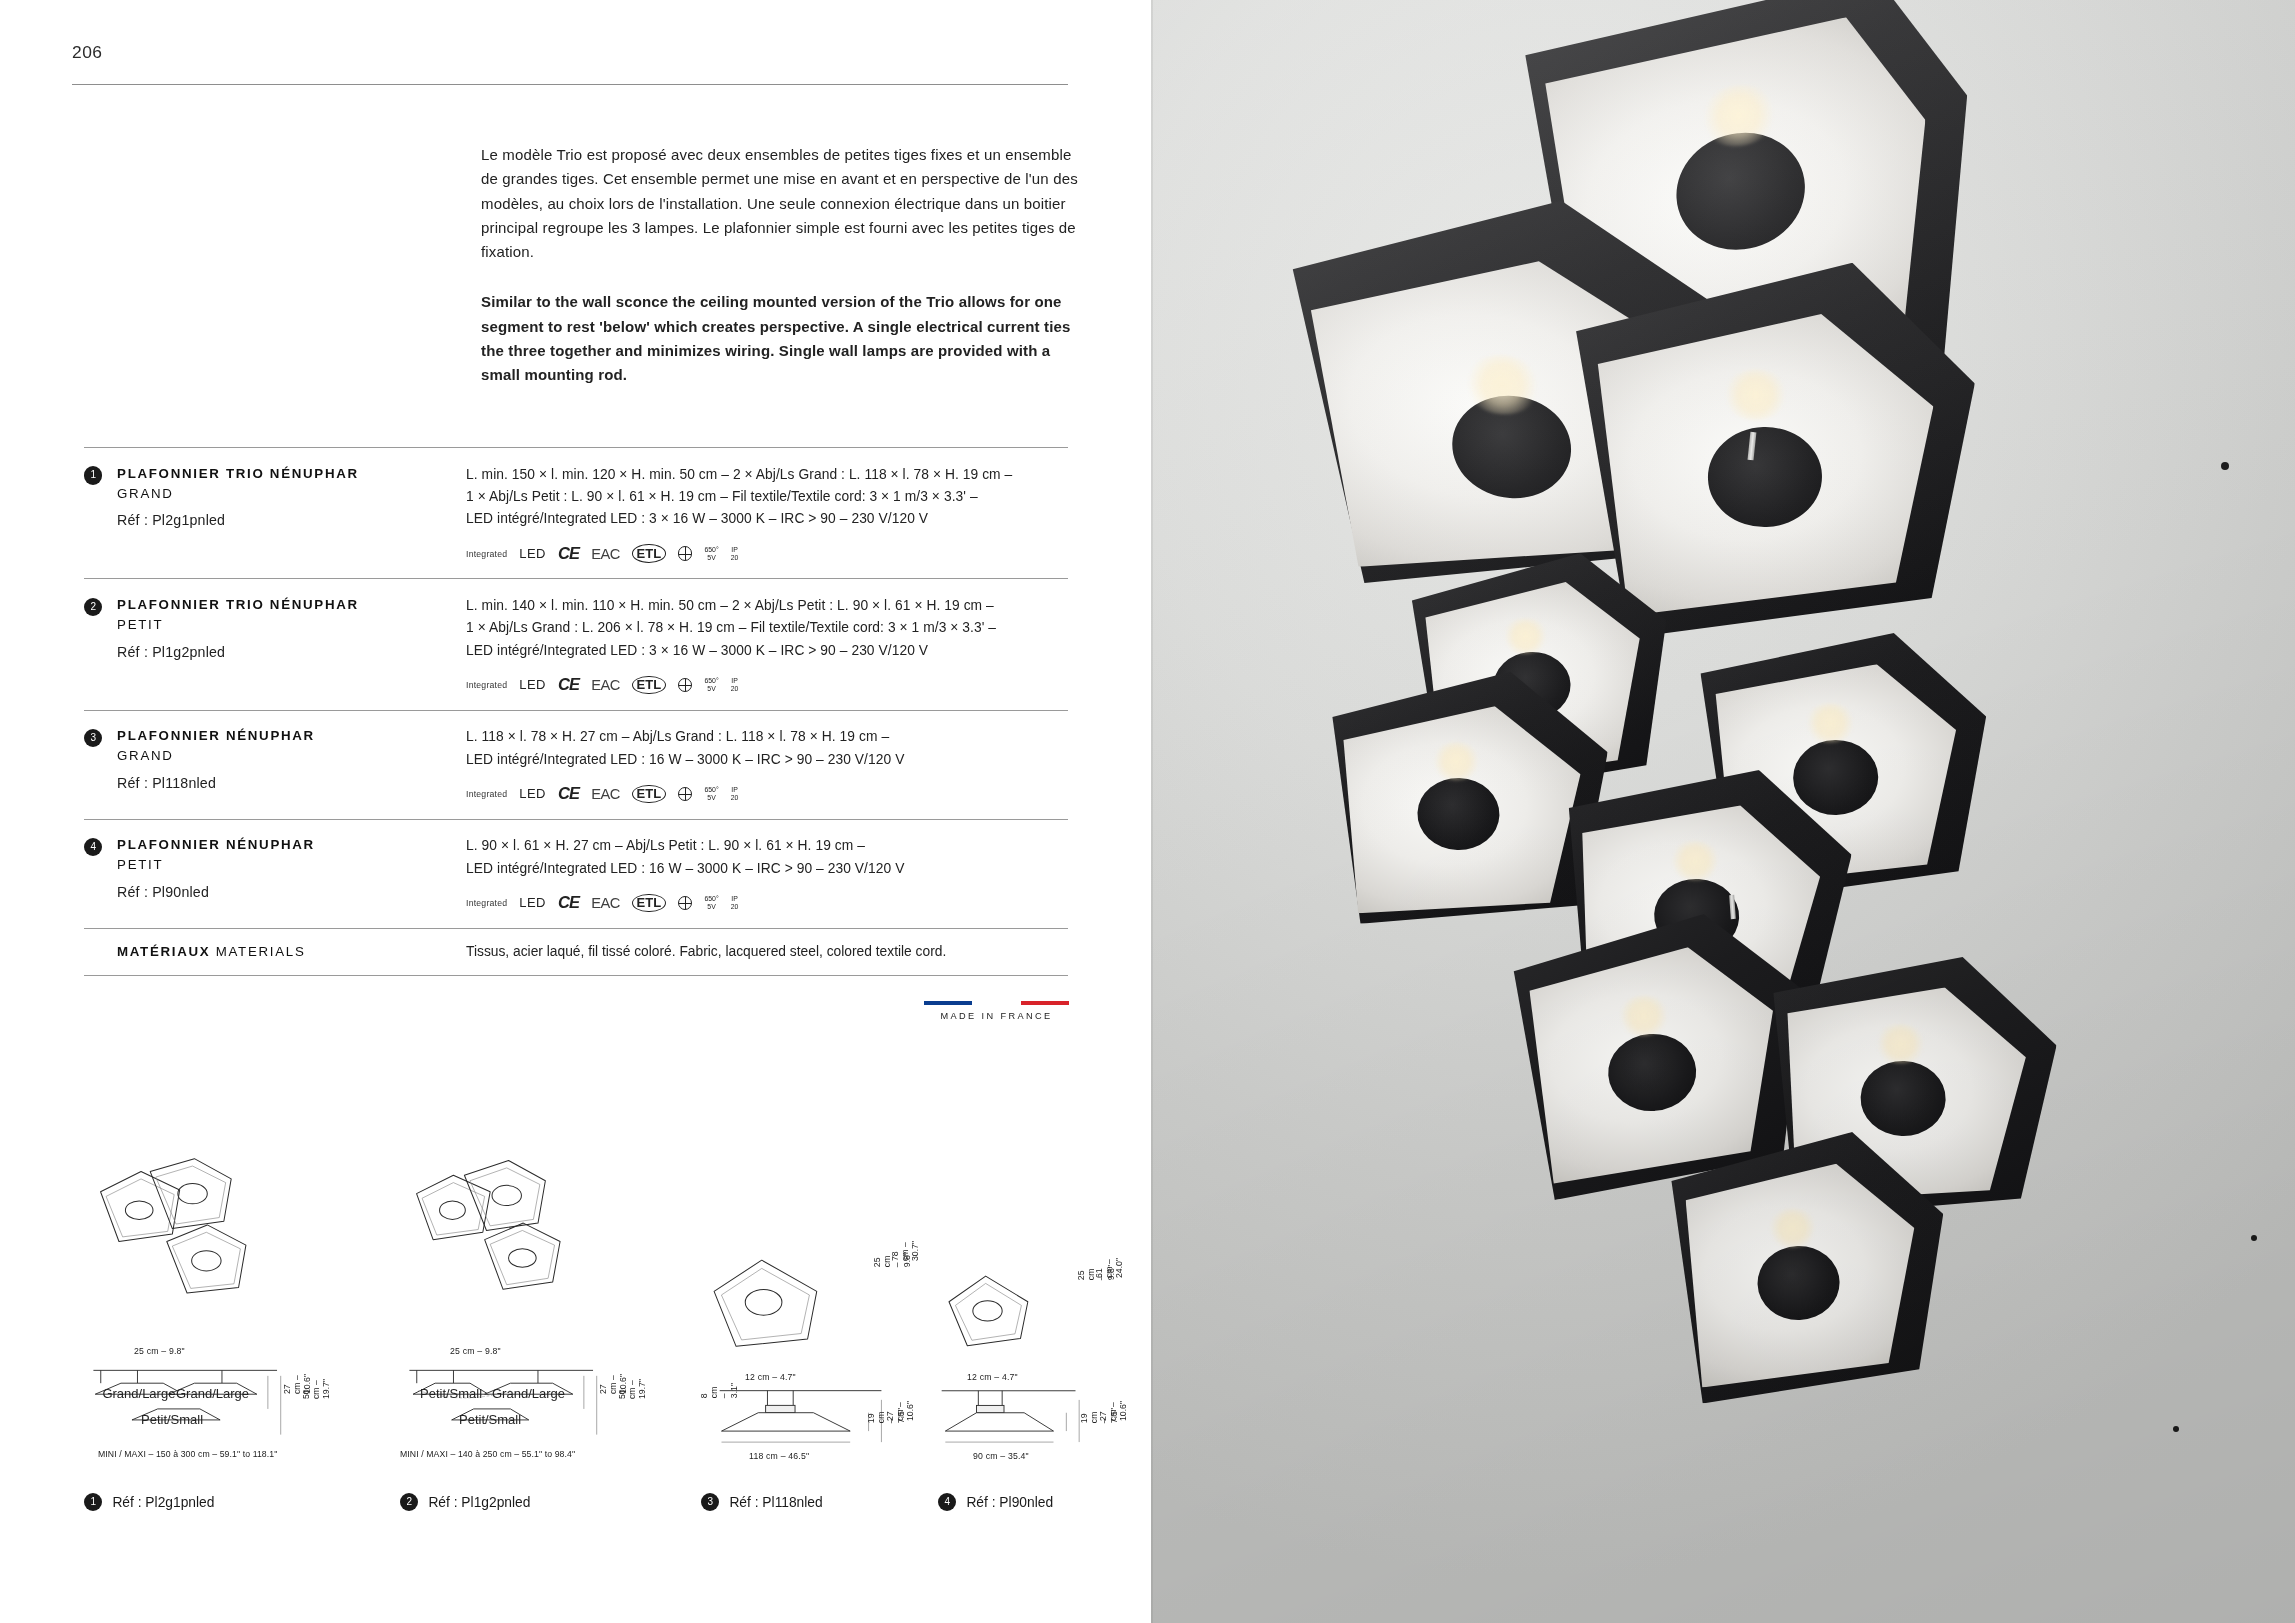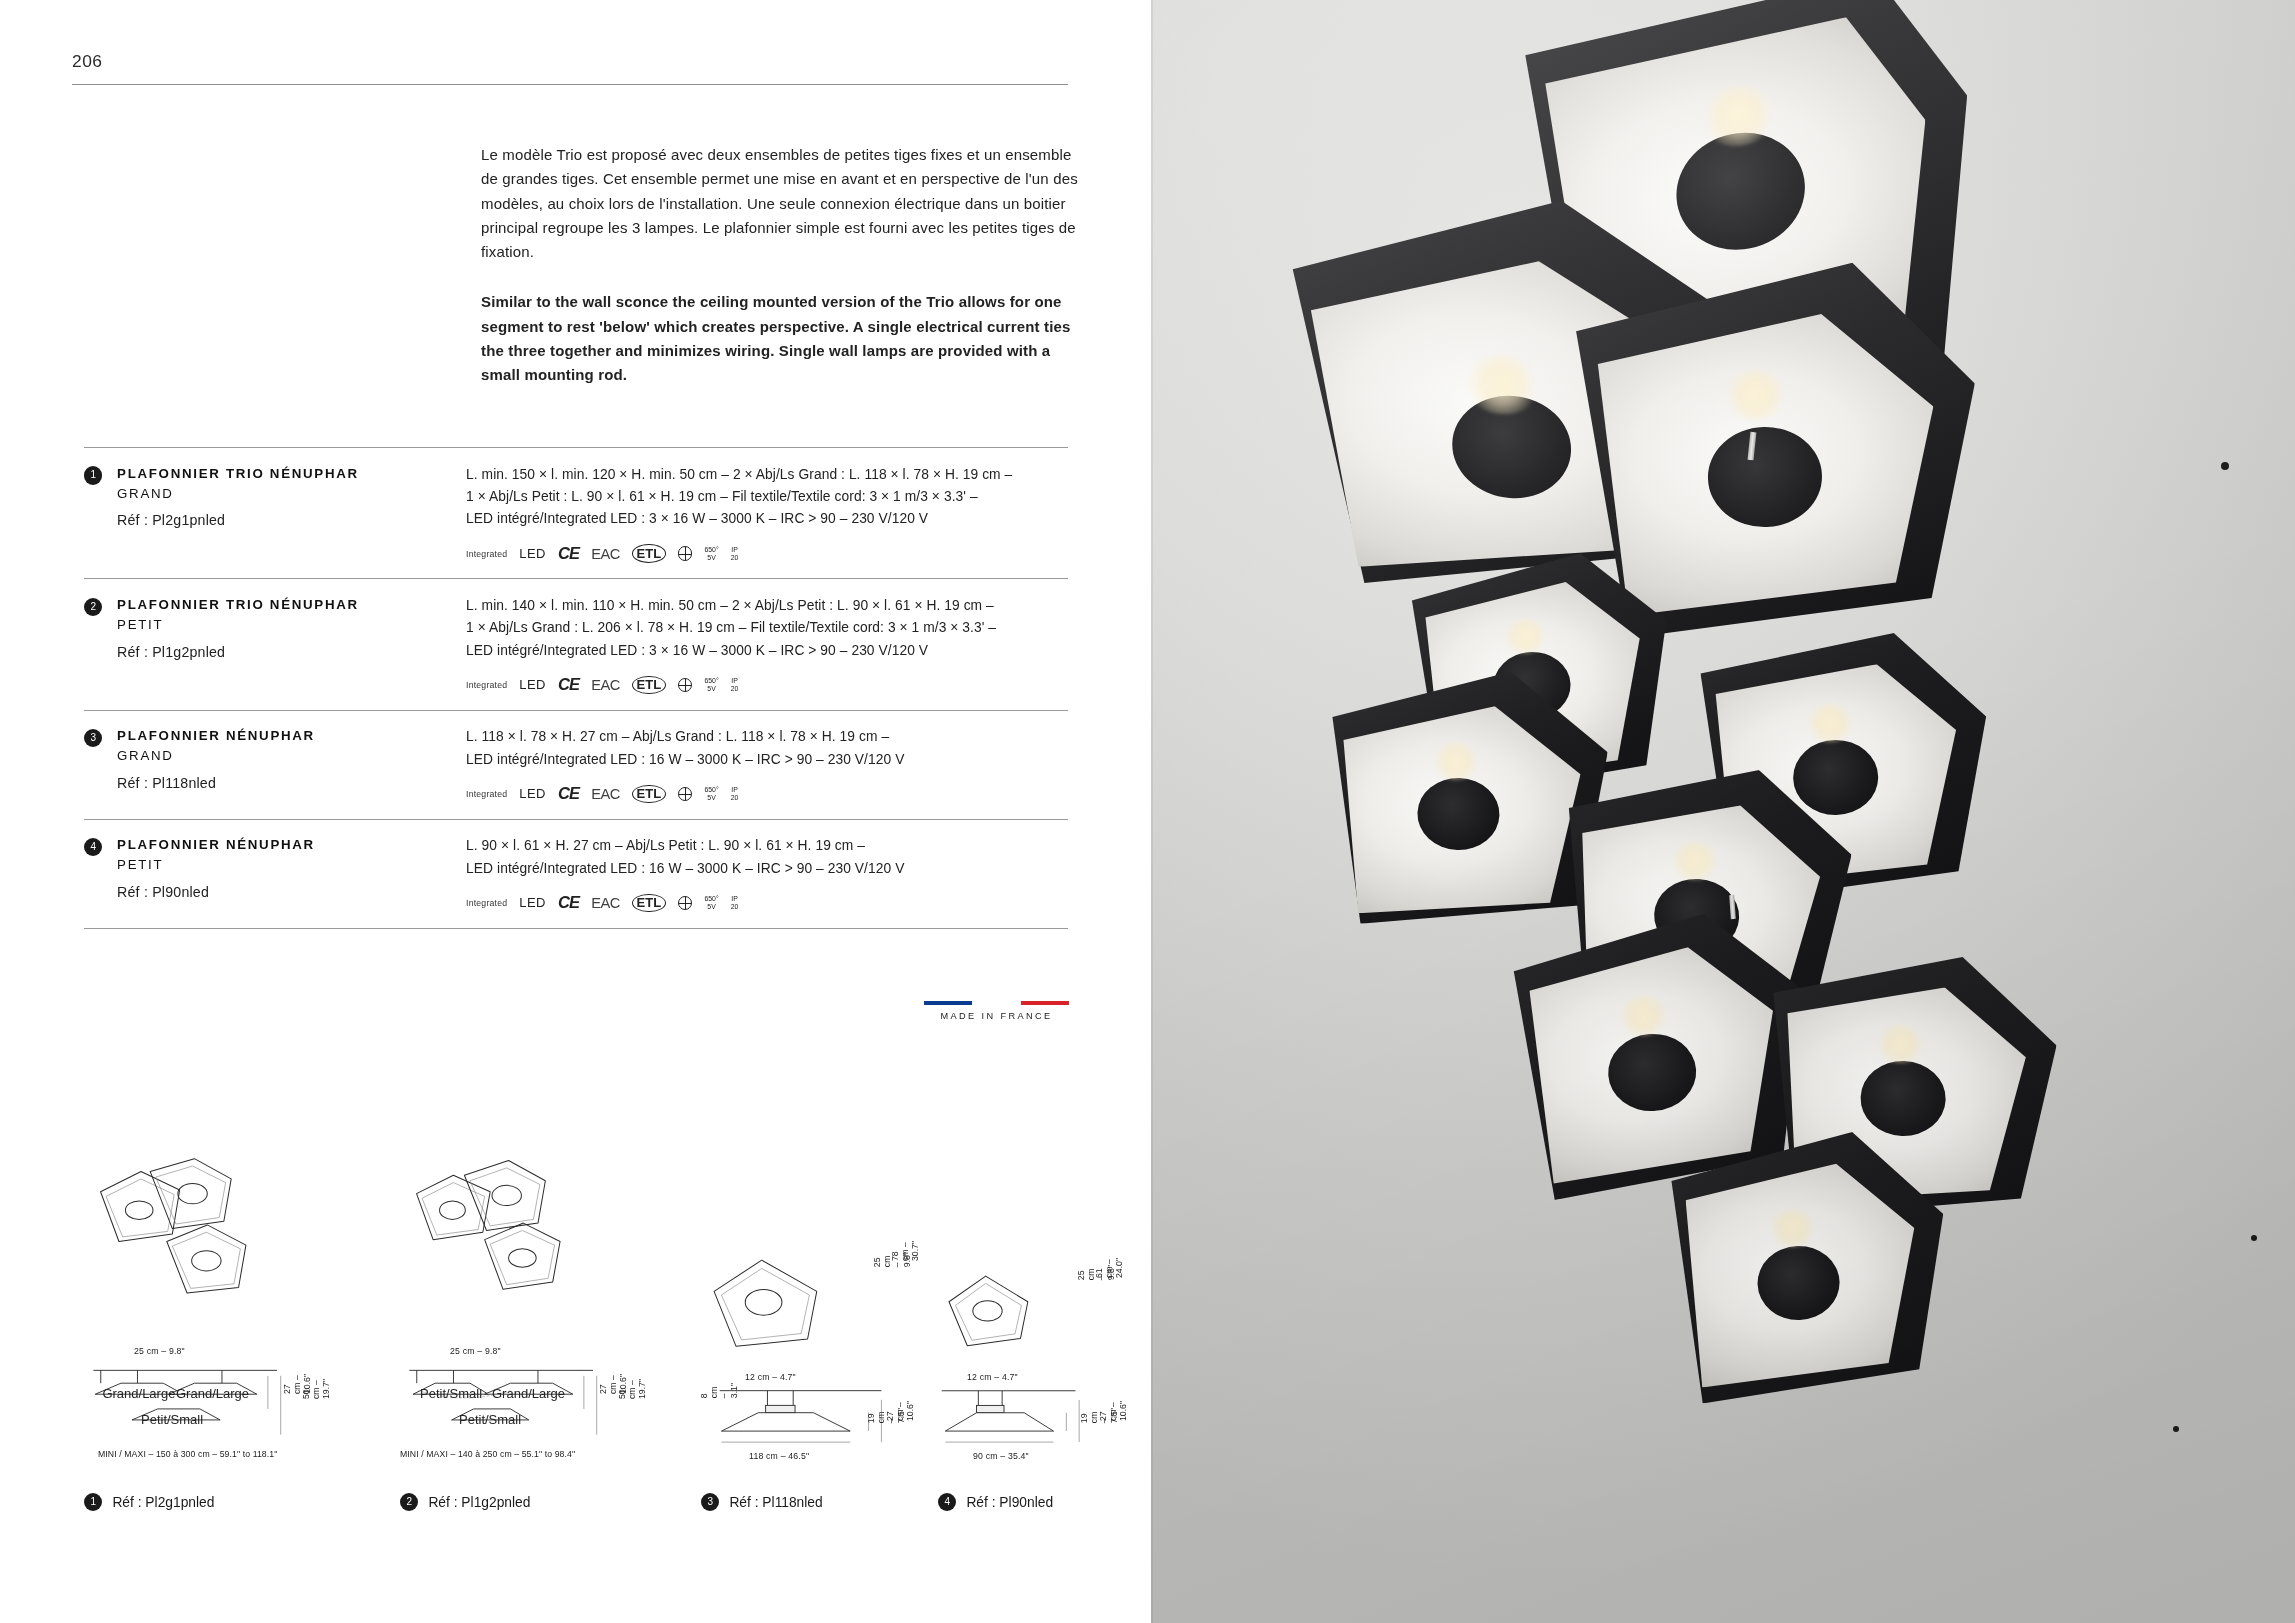--- a/index.html
+++ b/index.html
@@ -31,21 +31,21 @@
     height: 1624px;
     position: relative;
     overflow: hidden;
     background: #d8d9d7;
   }
 
   
   .folio {
     position: absolute;
     left: 72px;
-    top: 51px;
+    top: 42px;
     font-size: 17.4px;
     letter-spacing: 0.5px;
     color: #2b2b2b;
   }
   .top-rule {
     position: absolute;
     left: 72px;
     top: 84px;
     width: 996px;
     height: 0.9px;
@@ -477,20 +477,28 @@
               <span>650°</span><br><span>5V</span>
             </span>
             <span class="cert-stack">
               <span>IP</span><br><span>20</span>
             </span>
           </div>
         </div>
       </div>
 
 
+      <div class="finish-row" style="border-bottom:0.9px solid #9a9a9a;">
+        <div class="bullet-spacer"></div>
+        <div class="finish-label">
+          <b>MATÉRIAUX</b>
+          <span>MATERIALS</span>
+        </div>
+        <div class="finish-value">Tissus, acier laqué, fil tissé coloré. Fabric, lacquered steel, colored textile cord.</div>
+      </div>
     </div>
 
     <div class="mif">
       <div class="mif-bars">
         <span style="background:#0a3d8f"></span>
         <span style="background:#ffffff"></span>
         <span style="background:#d8232a"></span>
       </div>
       <div class="mif-text">MADE IN FRANCE</div>
     </div>

